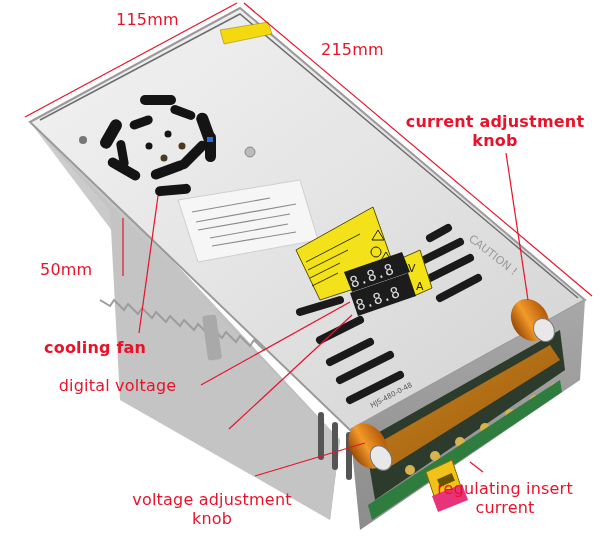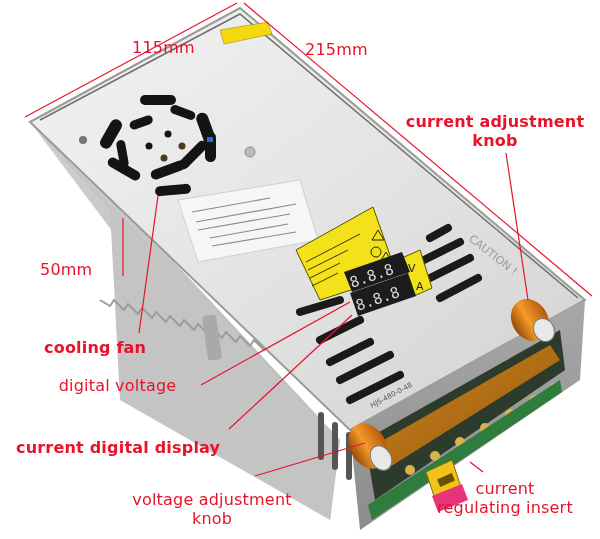--- a/index.html
+++ b/index.html
@@ -172,38 +172,35 @@
   <g stroke="#e8132a" stroke-width="1.2" fill="none">
     <line x1="506" y1="153" x2="528" y2="300"></line>
     <line x1="139" y1="333" x2="158" y2="196"></line>
     <line x1="201" y1="385" x2="350" y2="302"></line>
     <line x1="229" y1="429" x2="352" y2="315"></line>
     <line x1="255" y1="476" x2="365" y2="443"></line>
     <line x1="483" y1="472" x2="470" y2="462"></line>
   </g>
 </svg>
 
-<div class="label dim" style="left:132px; top:10px;margin-top:28px;">115mm</div>
-<div class="label dim" style="left:305px; top:40px;">215mm</div>
+<div class="label dim" style="left:116px; top:10px;">115mm</div>
+<div class="label dim" style="left:321px; top:40px;">215mm</div>
 <div class="label dim" style="left:40px; top:260px;">50mm</div>
 
 <div class="label" style="left:405px; top:112px; width:180px;font-weight:bold;">
   <div>current adjustment</div>
   <div>knob</div>
 </div>
 <div class="label left" style="left:44px; top:338px;">
   <div>cooling fan</div>
 </div>
 <div class="label" style="left:50px; top:376px; width:135px;">
   <div>digital voltage</div>
 </div>
-<div class="label left" style="left:16px; top:438px;">
-  <div>current digital display</div>
-</div>
 <div class="label" style="left:122px; top:490px; width:180px;">
   <div>voltage adjustment</div>
   <div>knob</div>
 </div>
 <div class="label" style="left:425px; top:479px; width:160px;">
+  <div>regulating insert</div>
   <div>current</div>
-  <div>regulating insert</div>
 </div>
 </div>
 
 </body></html>

